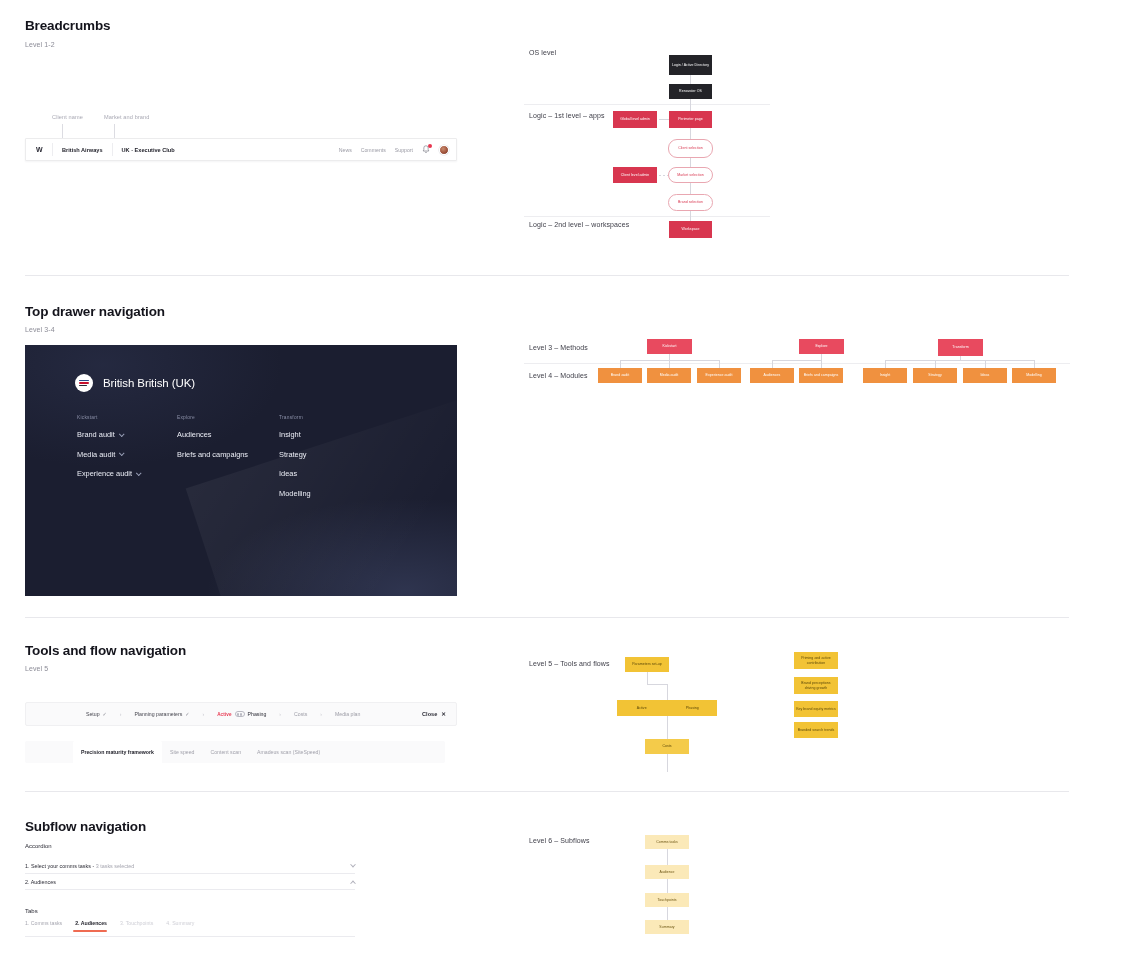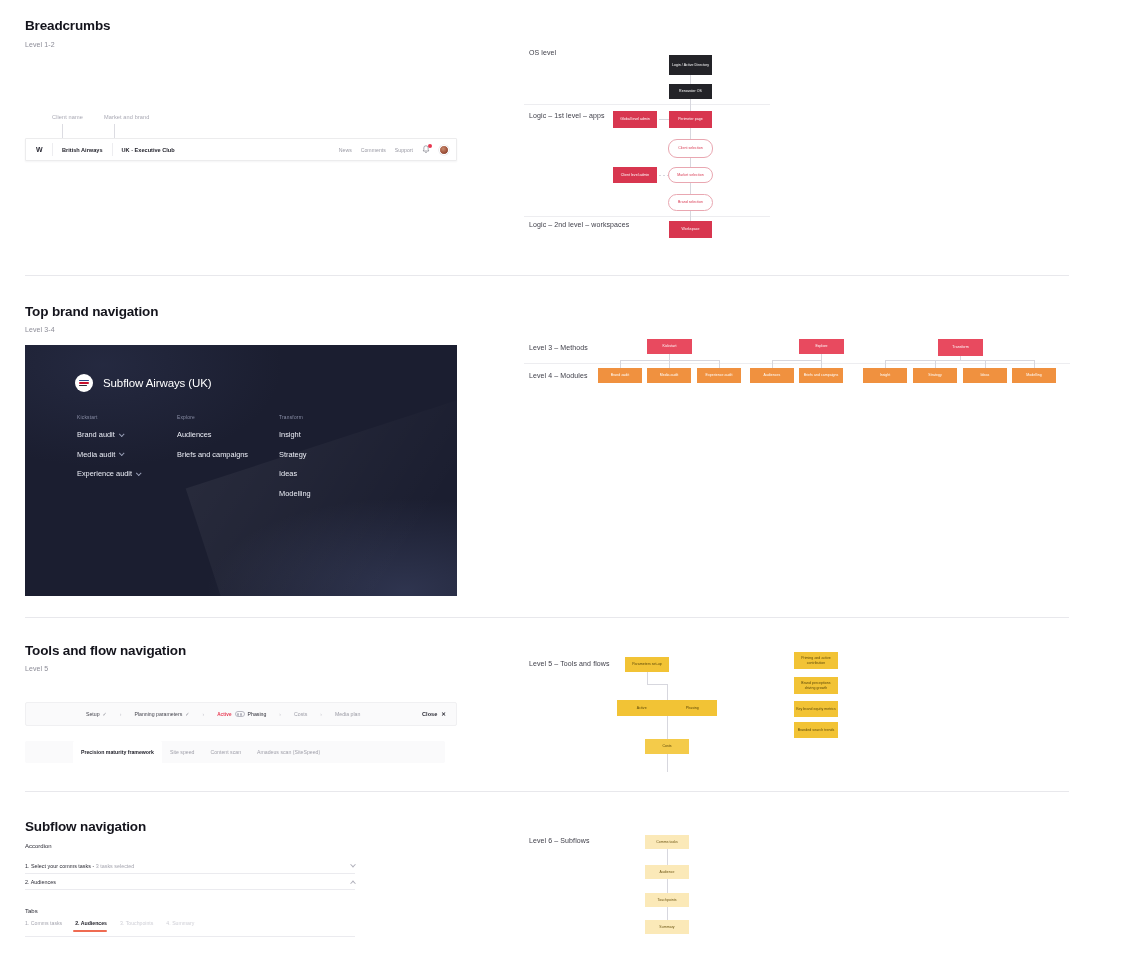--- a/index.html
+++ b/index.html
@@ -325,31 +325,31 @@
   <div class="node red" style="left:613px; top:111px; width:44px; height:17px;">Global level admin</div>
   <div class="node red" style="left:669px; top:111px; width:43px; height:17px;">Perimeter page</div>
   <div class="node pill" style="left:668px; top:139px; width:45px; height:19px;">Client selection</div>
   <div class="node red" style="left:613px; top:167px; width:44px; height:16px;">Client level admin</div>
   <div class="node pill" style="left:668px; top:167px; width:45px; height:16px;">Market selection</div>
   <div class="node pill" style="left:668px; top:194px; width:45px; height:17px;">Brand selection</div>
   <div class="node red" style="left:669px; top:221px; width:43px; height:17px;">Workspace</div>
 
   <div class="divider" style="top:275px;"></div>
 
-  <div class="sec-title" style="left:25px; top:304px;">Top brand navigation</div>
+  <div class="sec-title" style="left:25px; top:304px;">Top drawer navigation</div>
   <div class="sec-sub" style="left:25px; top:326px;">Level 3-4</div>
 
   <div class="drawer">
     <div class="dr-head">
       <span class="dr-logo">
           <i></i>
           <i></i>
           <i></i>
         </span>
-      <span class="dr-title">Subflow Airways (UK)</span>
+      <span class="dr-title">British British (UK)</span>
     </div>
     <div class="dr-cols">
 
       <div class="dr-col">
         <div class="dr-colhead">Kickstart</div>
         <div class="dr-link">
           <span>Brand audit</span>
           <span class="chev"></span>
         </div>
         <div class="dr-link">

